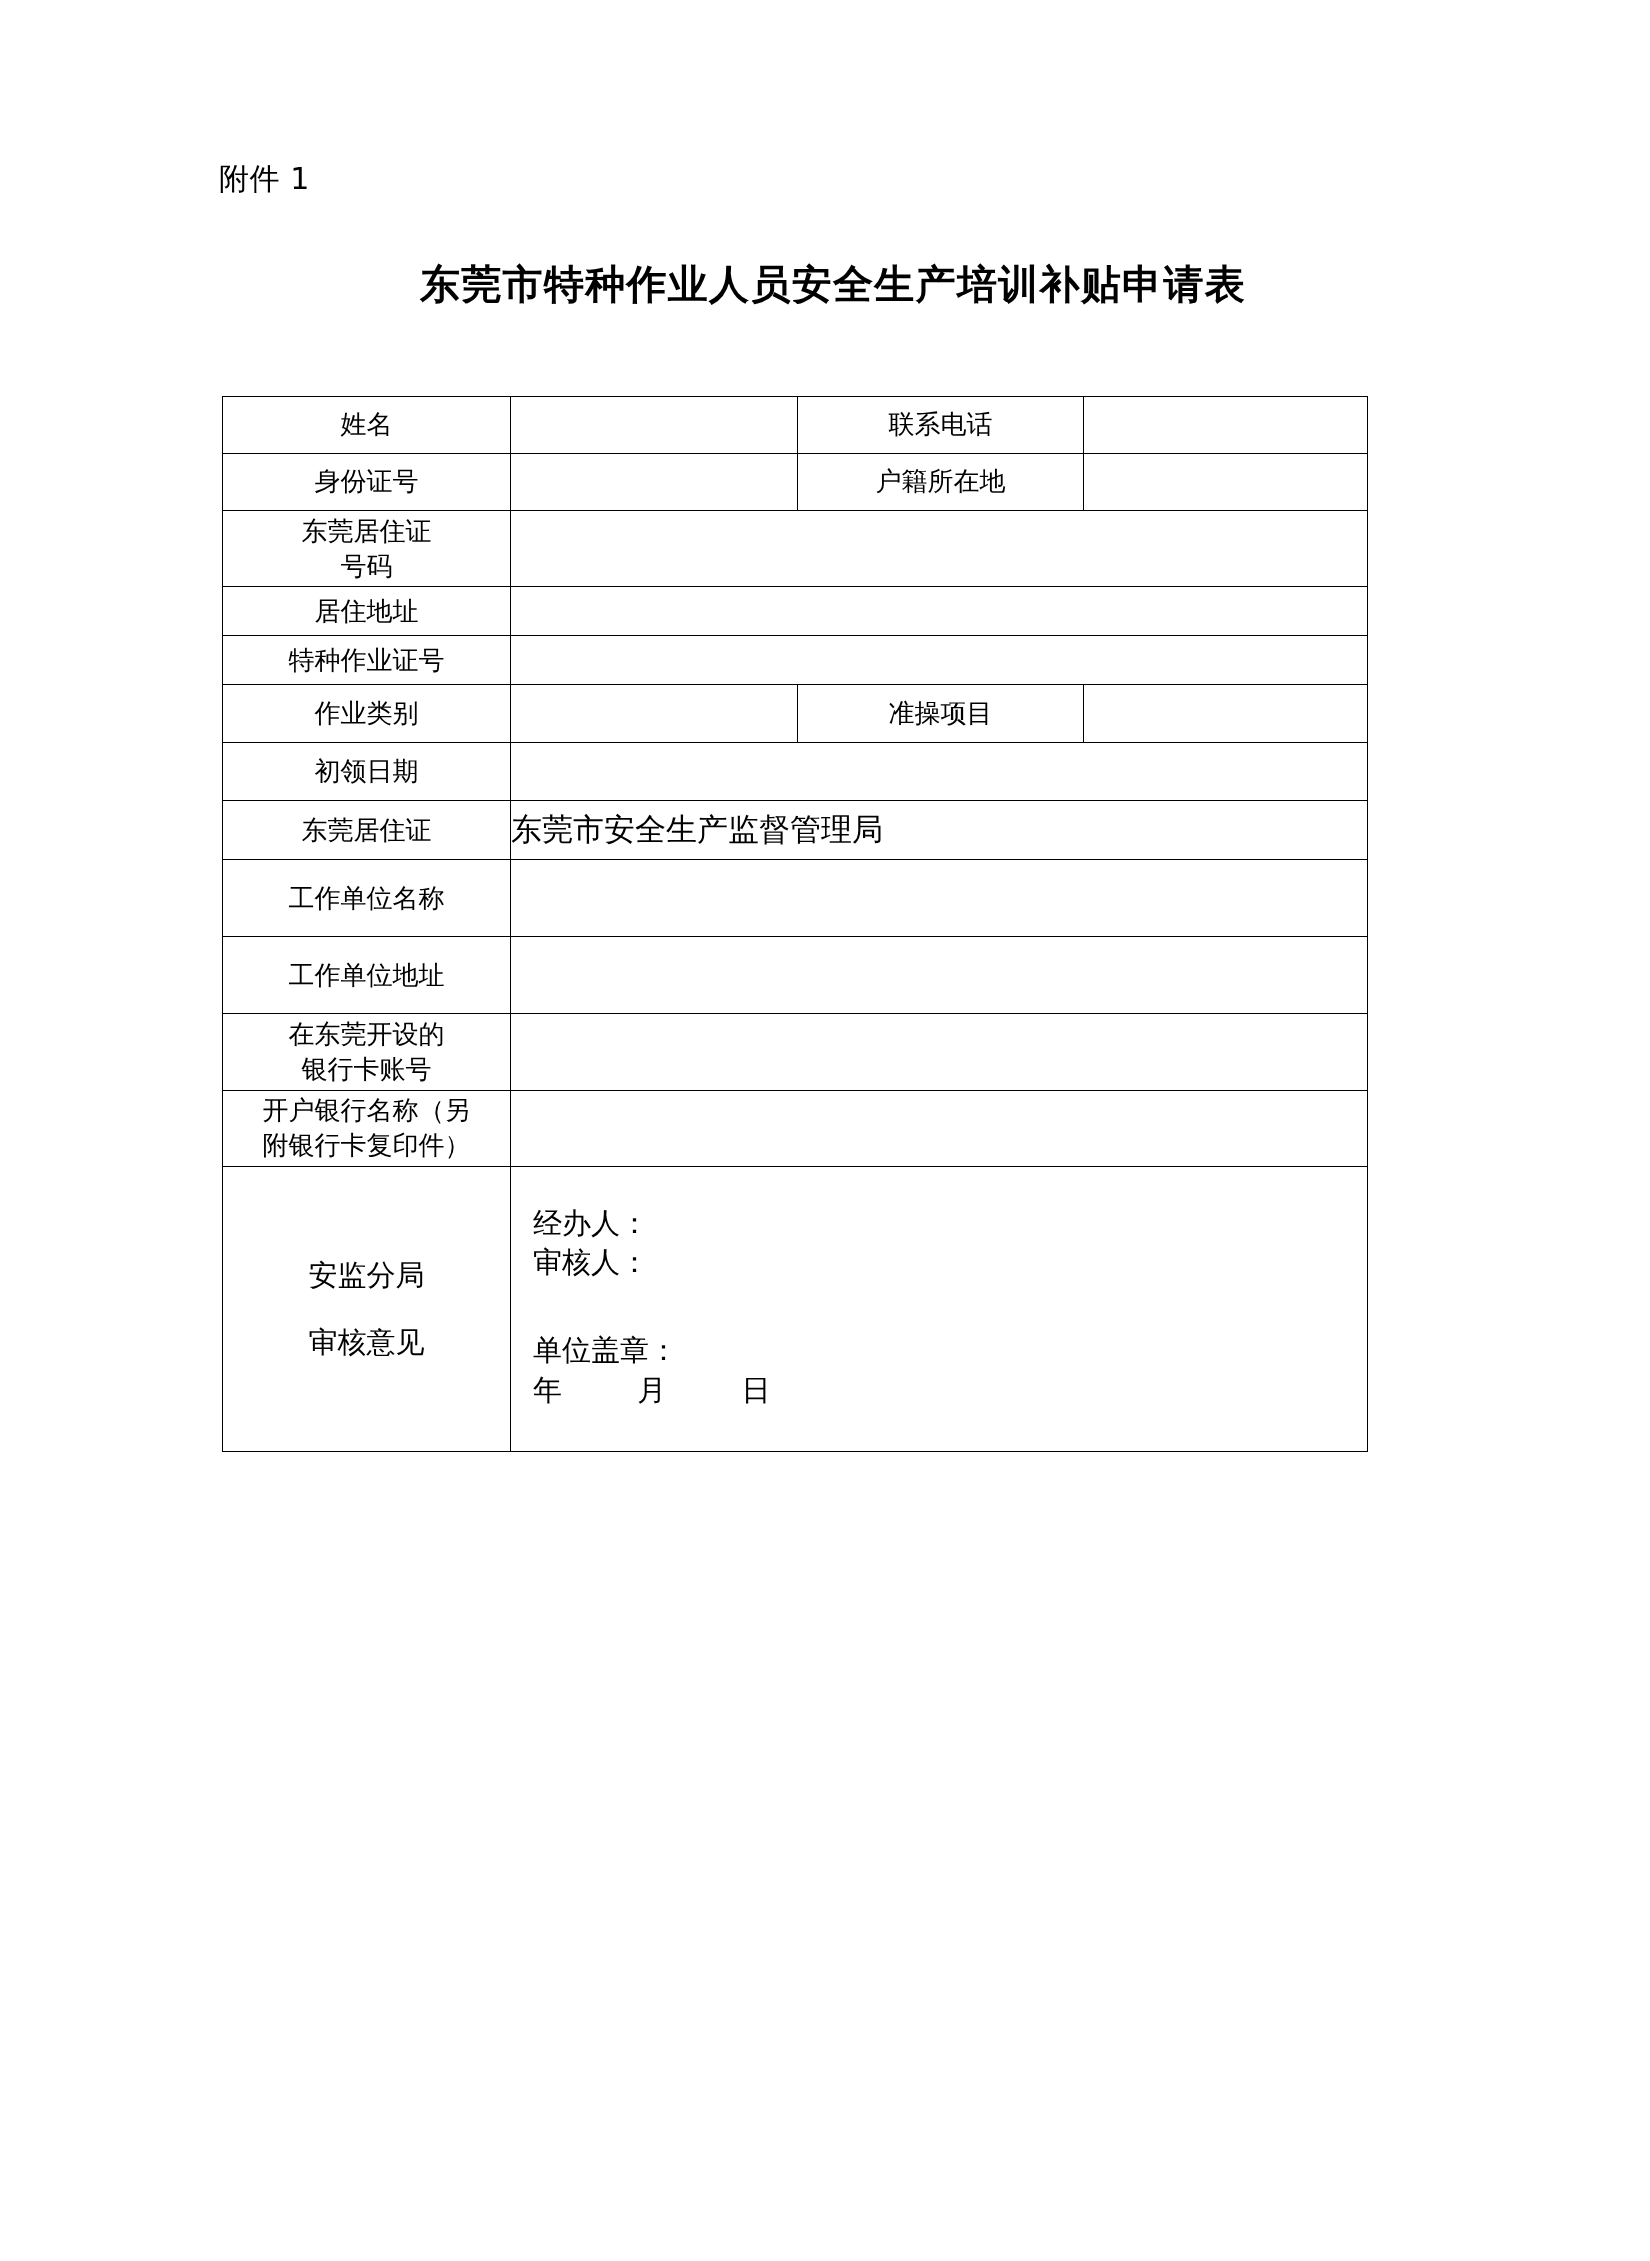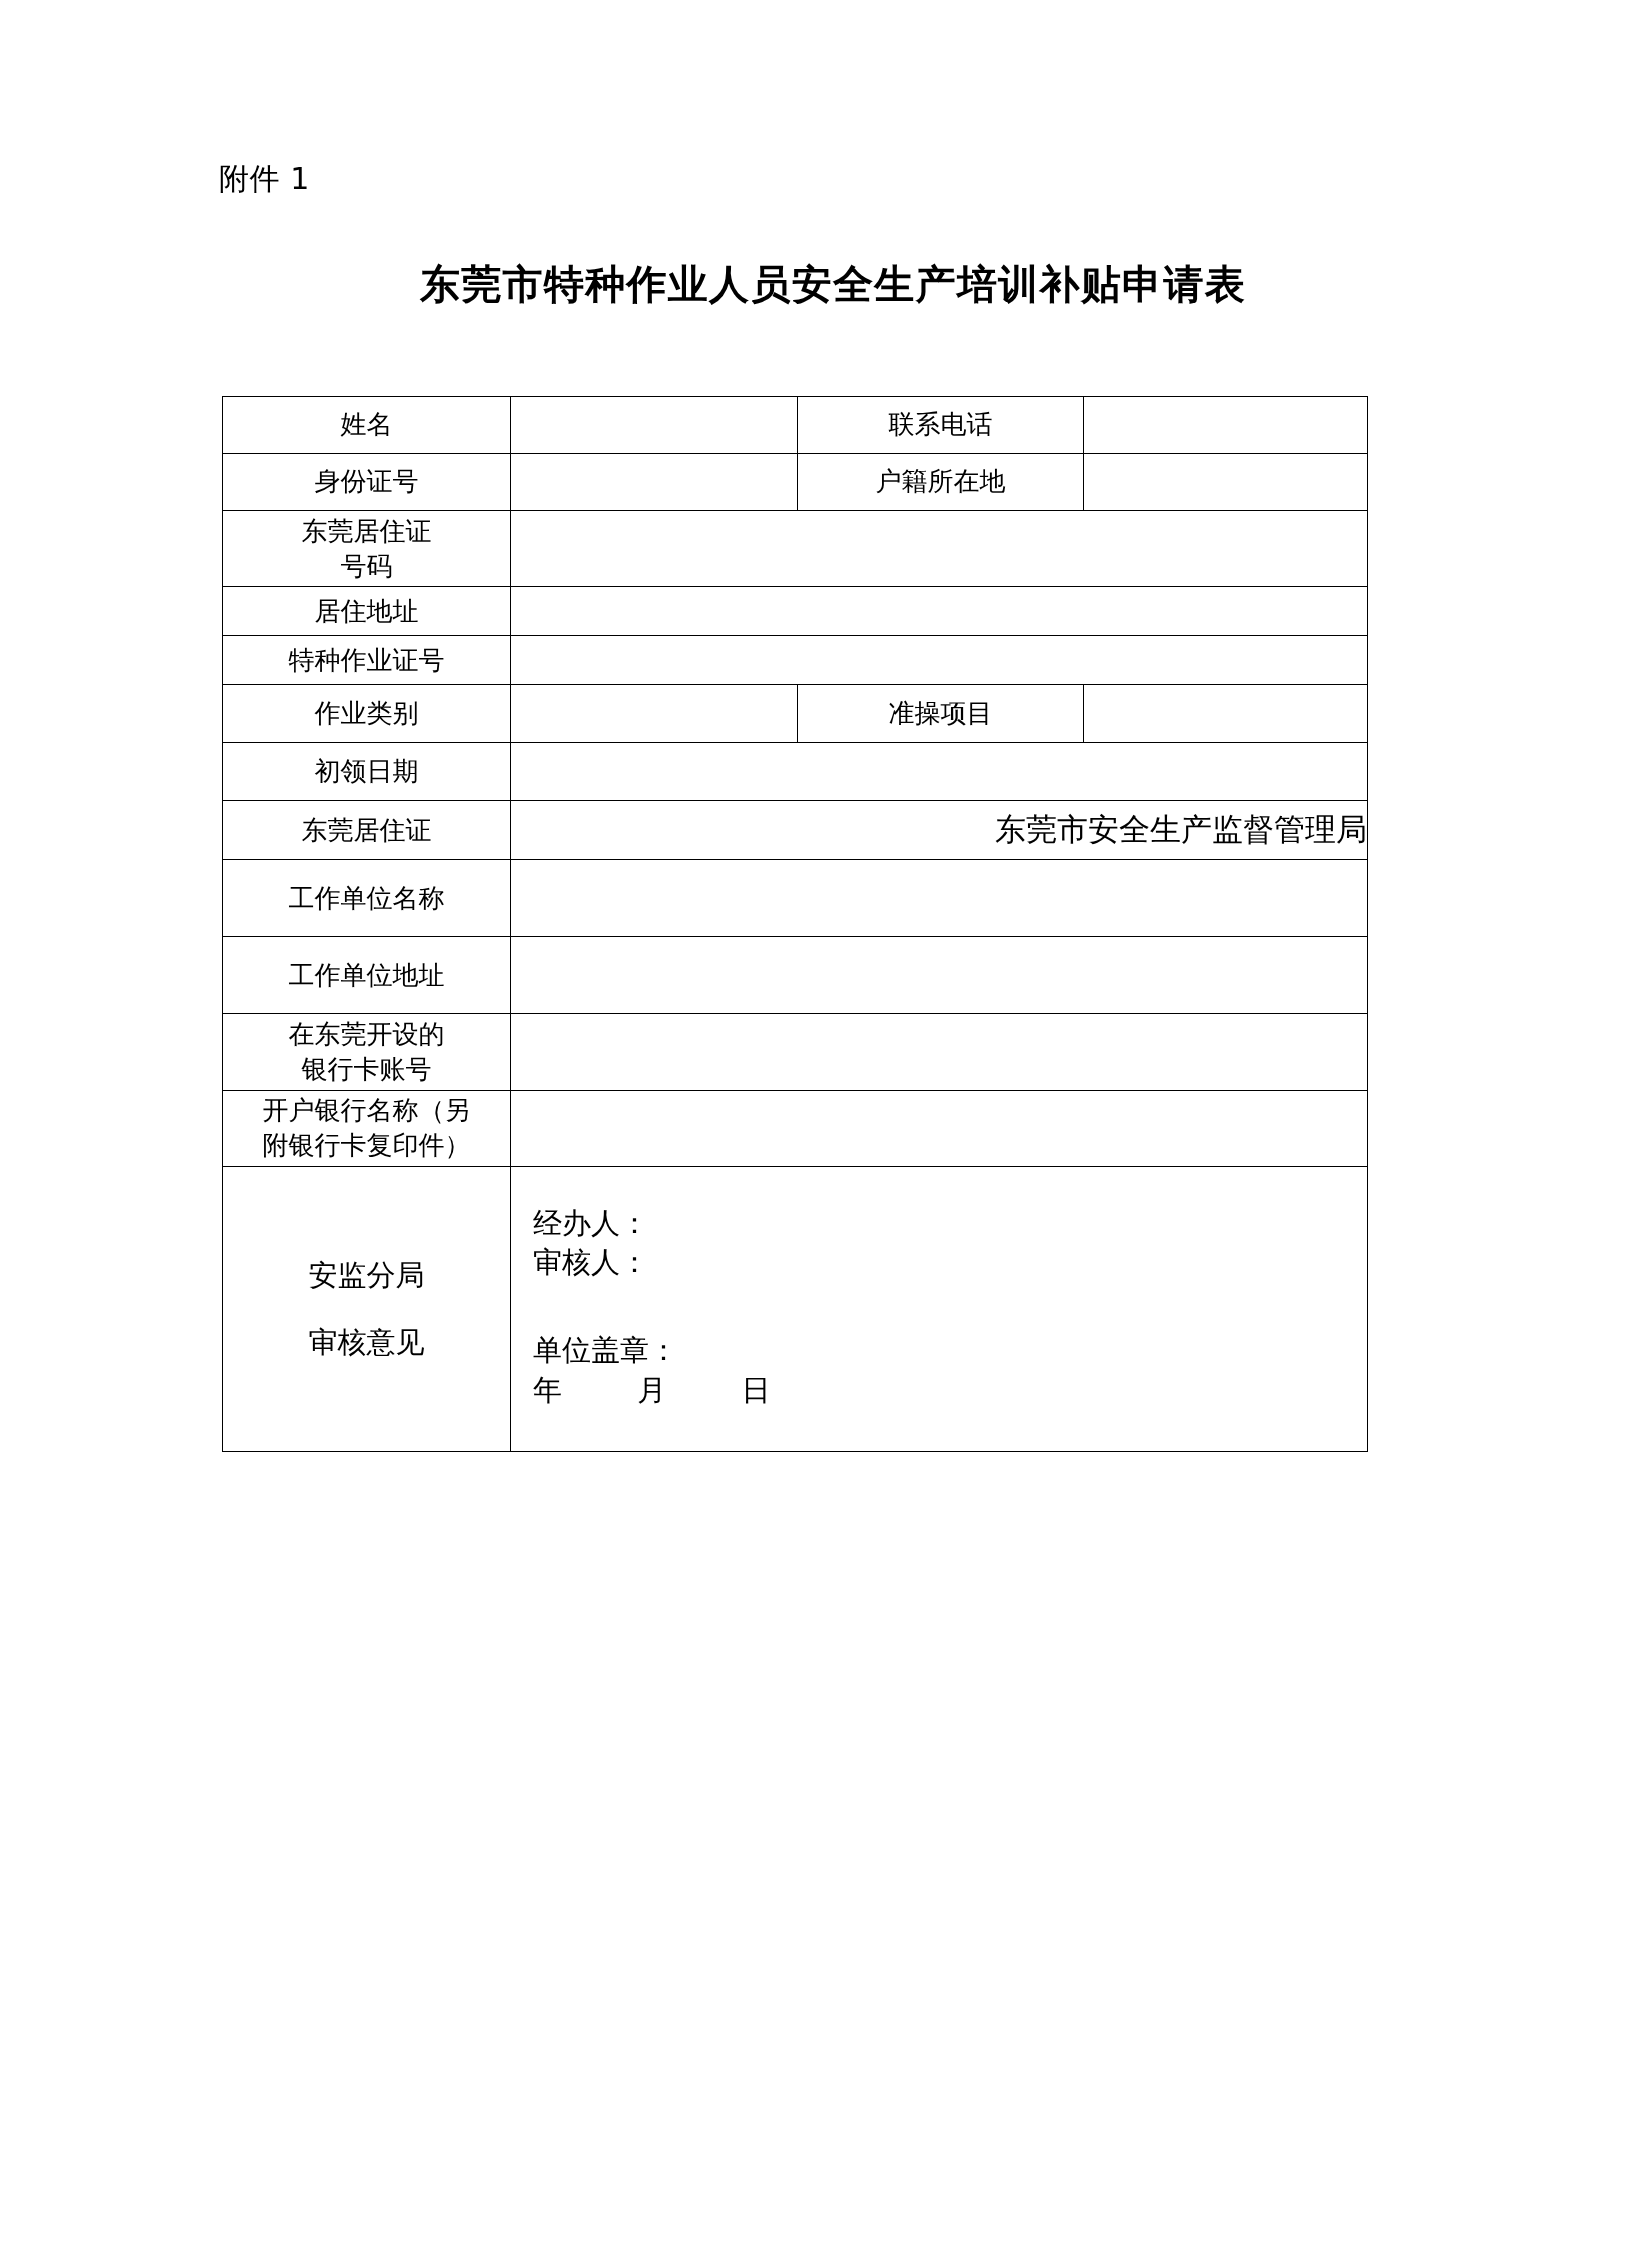--- a/index.html
+++ b/index.html
@@ -70,21 +70,21 @@
   td.val {
     text-align: center;
   }
   .two-line {
     display: block;
     text-align: center;
   }
 
   
   td.issuer {
-    text-align: right;
+    text-align: left;
     font-size: 31px;
     padding-left: 0;
   }
 
   
   td.commit-cell {
     padding: 27px 22px 19.3px 22px;
     vertical-align: top;
     text-align: left;
   }

